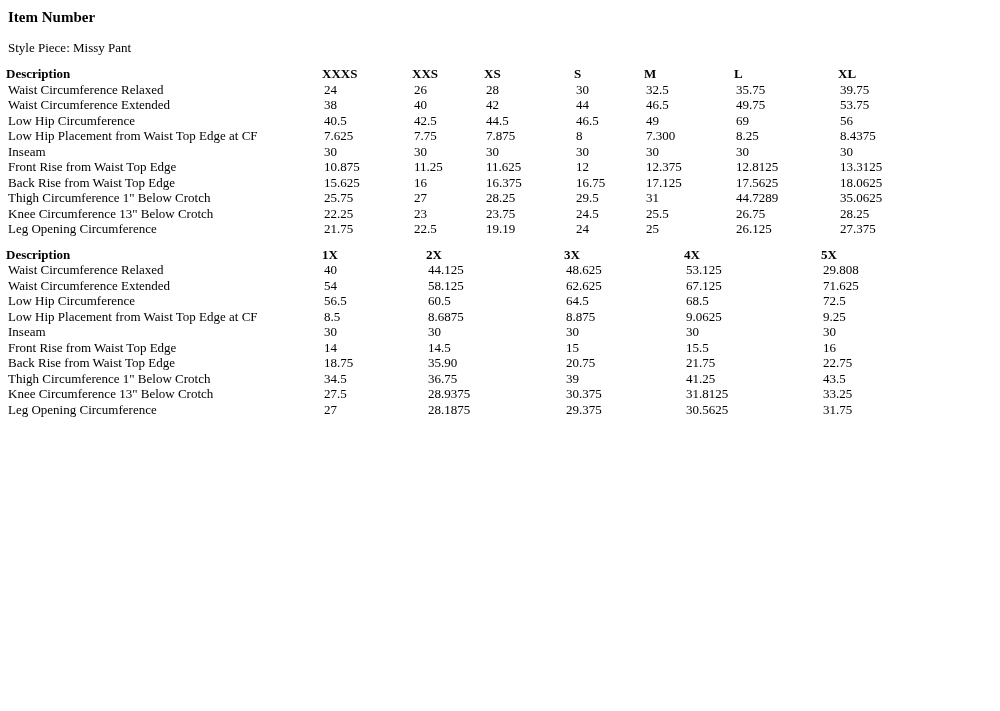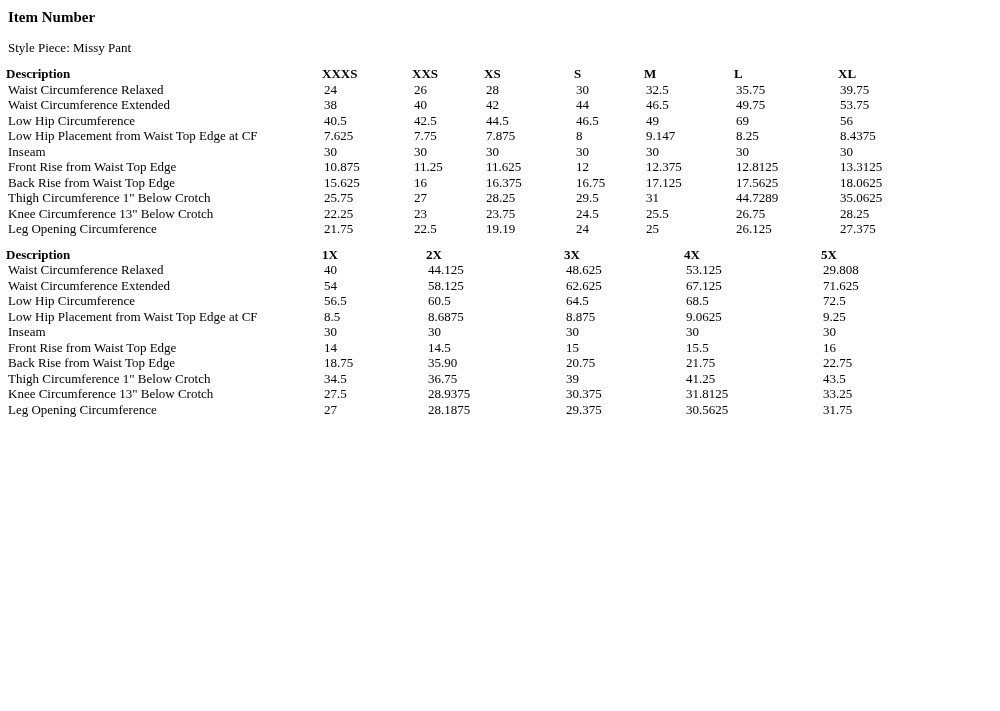--- a/index.html
+++ b/index.html
@@ -116,21 +116,21 @@
             <td>49</td>
             <td>69</td>
             <td>56</td>
           </tr>
           <tr>
             <td>Low Hip Placement from Waist Top Edge at CF</td>
             <td>7.625</td>
             <td>7.75</td>
             <td>7.875</td>
             <td>8</td>
-            <td>9.147</td>
+            <td>7.300</td>
             <td>8.25</td>
             <td>8.4375</td>
           </tr>
           <tr>
             <td>Inseam</td>
             <td>30</td>
             <td>30</td>
             <td>30</td>
             <td>30</td>
             <td>30</td>

